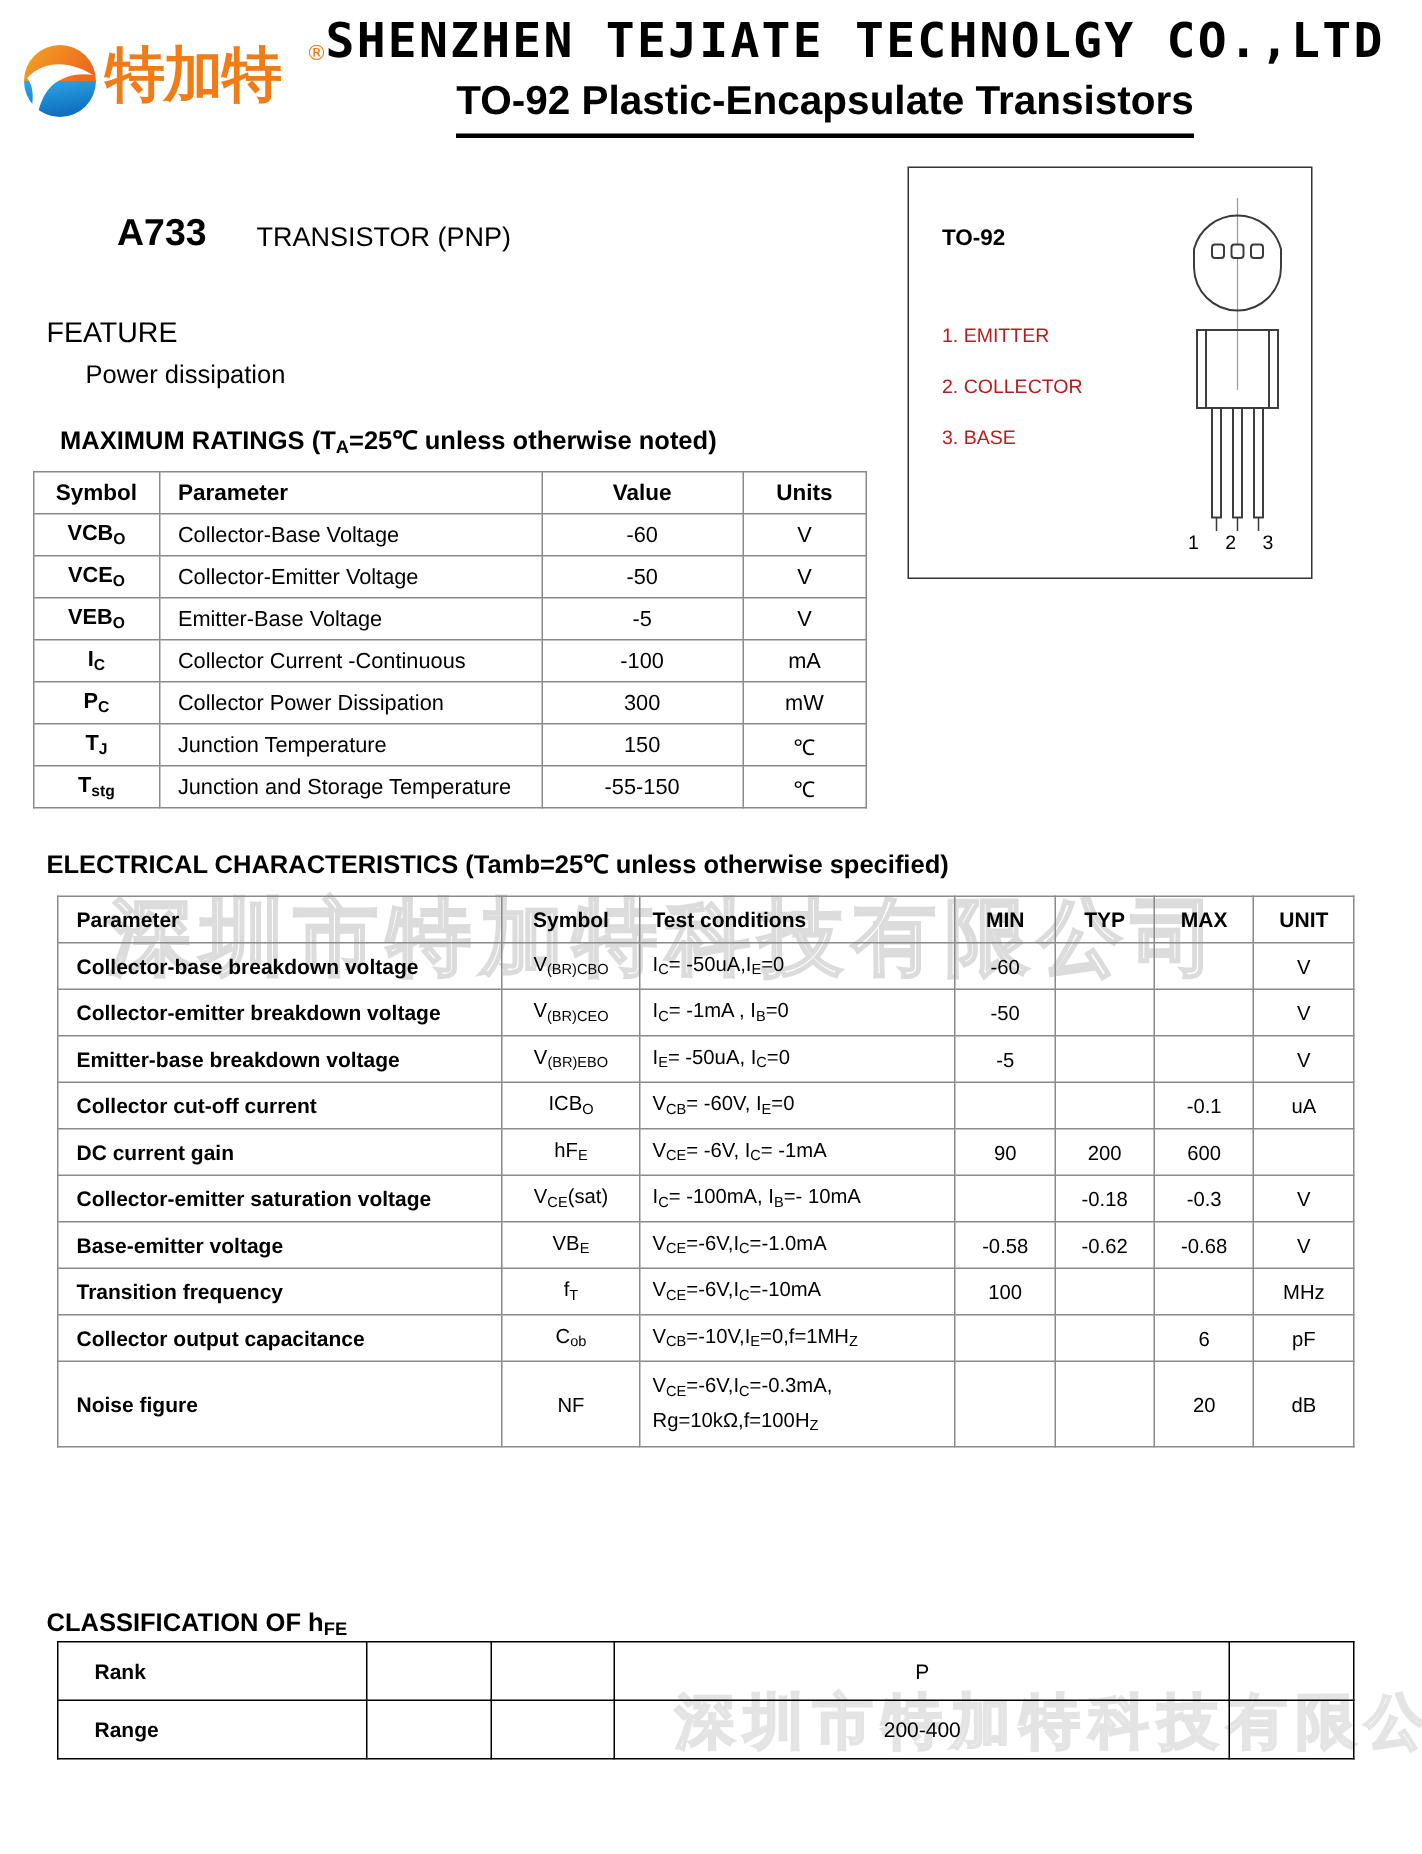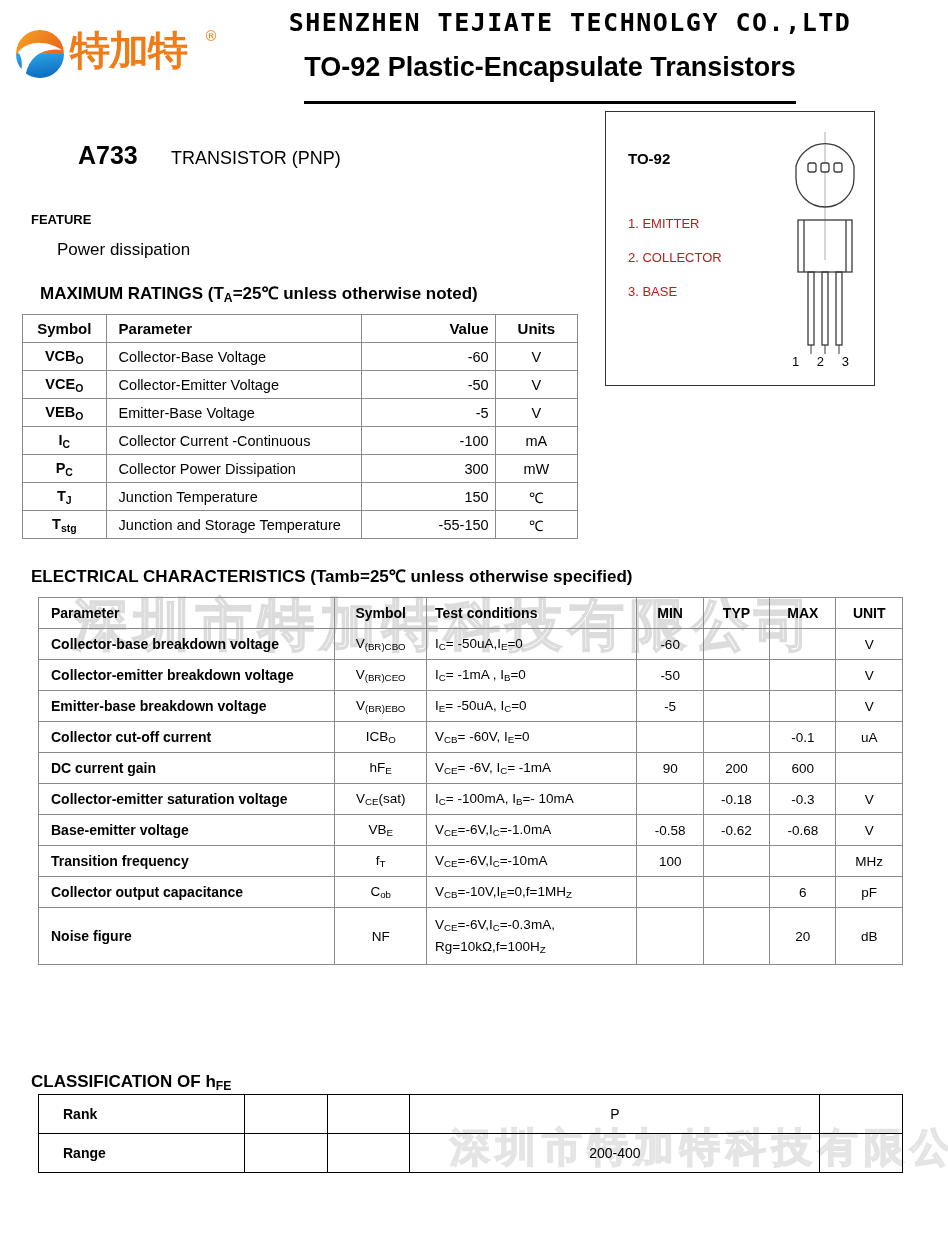--- a/index.html
+++ b/index.html
@@ -62,38 +62,38 @@
     color: #F07C18;
     font-family: "DejaVu Sans", sans-serif;
   }
   .company-name {
     position: absolute;
     left: 200px;
     top: 8px;
     width: 740px;
     text-align: center;
     font-family: "DejaVu Sans Mono", monospace;
-    font-size: 25px;
+    font-size: 32px;
     font-weight: bold;
     letter-spacing: 1.5px;
     white-space: nowrap;
   }
   .doc-title {
     position: absolute;
     left: 200px;
     top: 52px;
     width: 700px;
     text-align: center;
     font-size: 27px;
     font-weight: bold;
     white-space: nowrap;
   }
   .doc-title span.ul {
     border-bottom: 3px solid #000;
-    padding-bottom: 19px;
+    padding-bottom: 7px;
   }
 
   
   .part-no {
     position: absolute;
     left: 78px;
     top: 141px;
     font-size: 25px;
     font-weight: bold;
   }
@@ -101,22 +101,22 @@
     position: absolute;
     left: 171px;
     top: 148px;
     font-size: 18px;
   }
 
   .sec-feature {
     position: absolute;
     left: 31px;
     top: 212px;
-    font-size: 13px;
-    font-weight: bold;
+    font-size: 19px;
+    font-weight: normal;
   }
   .feature-item {
     position: absolute;
     left: 57px;
     top: 240px;
     font-size: 17px;
   }
   .sec-maxratings {
     position: absolute;
     left: 40px;
@@ -199,21 +199,21 @@
   }
   .t-max th, .t-max td {
     border: 1px solid #8a8a8a;
     height: 27px;
     padding: 0 6px;
     font-weight: normal;
   }
   .t-max th { font-weight: bold; text-align: center; font-size: 15px;}
   .t-max .c-sym   { width: 74px;  text-align: center; font-weight: bold; }
   .t-max .c-par   { width: 268px; text-align: left; padding-left: 12px; }
-  .t-max .c-val   { width: 138px; text-align: right; }
+  .t-max .c-val   { width: 138px; text-align: center; }
   .t-max .c-unit  { width: 76px;  text-align: center; }
 
   .t-elec {
     left: 38px;
     top: 597px;
     width: 865px;
     font-size: 13.5px;
   }
   .t-elec td, .t-elec th {
     border: 1px solid #8a8a8a;

